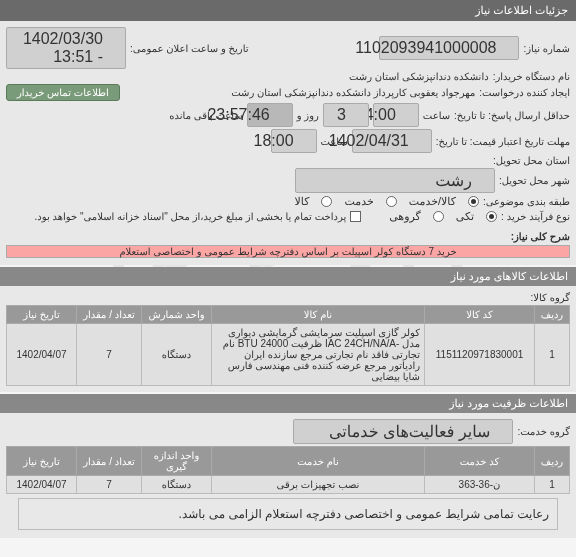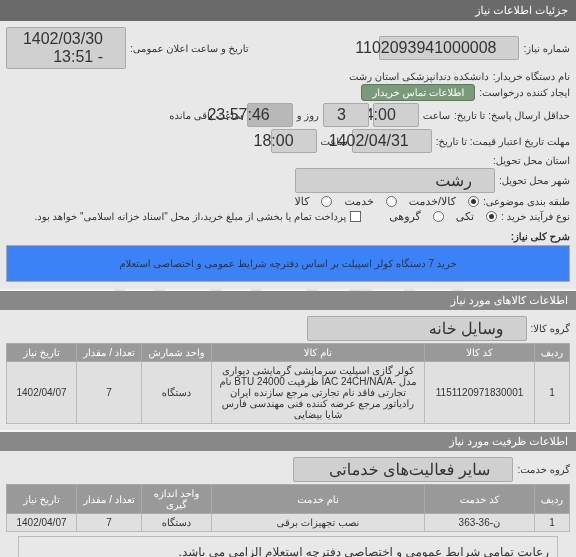--- a/index.html
+++ b/index.html
@@ -12,25 +12,25 @@
 .row { display: flex; align-items: center; margin: 2px 0; gap: 4px; flex-wrap: nowrap; }
 .label { font-size: 10px; color: #333; white-space: nowrap; }
 .field { background: #d0d0d0; border: 1px solid #aaa; padding: 2px 22px; font-size: 16px; min-height: 18px; display: inline-flex; align-items: center; border-radius: 2px; }
 .field.dark { background: #b8b8b8; }
 .btn-info { background: #7a9b7a; color: #fff; border: 1px solid #5a7a5a; padding: 2px 10px; font-size: 10px; border-radius: 3px; cursor: pointer; }
 .radio-group { display: flex; gap: 12px; align-items: center; }
 .radio-item { display: flex; align-items: center; gap: 12px; }
 .radio-dot { width: 11px; height: 11px; border-radius: 50%; border: 1px solid #666; background: #fff; display: inline-flex; align-items: center; justify-content: center; }
 .radio-dot.checked::after { content: ''; width: 5px; height: 5px; border-radius: 50%; background: #333; }
 .checkbox-box { width: 11px; height: 11px; border: 1px solid #666; background: #fff; display: inline-block; }
-.desc-box { background: #3b82f6; border: 1px solid #aaa; padding: 12px 8px; margin: 3px 0; font-size: 10px; text-align: center; }
+.desc-box { background: #fca5a5; border: 1px solid #aaa; padding: 0 8px; margin: 3px 0; font-size: 10px; text-align: center; }
 table { width: 100%; border-collapse: collapse; font-size: 10px; margin: 2px 0; }
 th { background: #999; color: #fff; padding: 3px 4px; border: 1px solid #aaa; font-weight: normal; }
 td { background: #e0e0e0; padding: 3px 4px; border: 1px solid #bbb; text-align: center; vertical-align: middle; }
-td.right-align { text-align: center; }
+td.right-align { text-align: right; }
 .note-box { background: #e8e8e8; border: 1px solid #bbb; padding: 8px; margin: 4px 12px; font-size: 12px; text-align: right; min-height: 28px; }
 .small-label { font-size: 10px; }
 </style>
 </head>
 <body>
 
 <div class="watermark">۱۴۰۲۰۸۱۱</div>
 
 <div class="container">
 
@@ -46,20 +46,21 @@
       <span class="field" style="width:120px">1402/03/30 - 13:51</span>
     </div>
 
     <div class="row">
       <span class="label">نام دستگاه خریدار:</span>
       <span class="small-label">دانشکده دندانپزشکی استان رشت</span>
     </div>
 
     <div class="row">
       <span class="label">ایجاد کننده درخواست:</span>
+      <span class="small-label" style="flex:1">مهرجواد یعقوبی کارپرداز دانشکده دندانپزشکی استان رشت</span>
       <button class="btn-info">اطلاعات تماس خریدار</button>
     </div>
 
     <div class="row">
       <span class="label">حداقل ارسال پاسخ: تا تاریخ:</span>
       <span class="label">ساعت</span>
       <span class="field" style="width:45px">14:00</span>
       <span class="field" style="width:30px">3</span>
       <span class="label">روز و</span>
       <span class="field dark" style="width:44px">23:57:46</span>
@@ -121,21 +122,20 @@
       <span class="label" style="font-weight:bold">شرح کلی نیاز:</span>
     </div>
     <div class="desc-box">خرید 7 دستگاه کولر اسپیلت بر اساس دفترچه شرایط عمومی و اختصاصی استعلام</div>
 
   </div>
 
   <div class="section-title">اطلاعات کالاهای مورد نیاز</div>
   <div class="content">
     <div class="row">
       <span class="label">گروه کالا:</span>
-      <span class="field" style="width:220px">وسایل خانه</span>
     </div>
     <table>
       <thead>
         <tr>
           <th style="width:35px">ردیف</th>
           <th style="width:110px">کد کالا</th>
           <th>نام کالا</th>
           <th style="width:70px">واحد شمارش</th>
           <th style="width:65px">تعداد / مقدار</th>
           <th style="width:70px">تاریخ نیاز</th>

